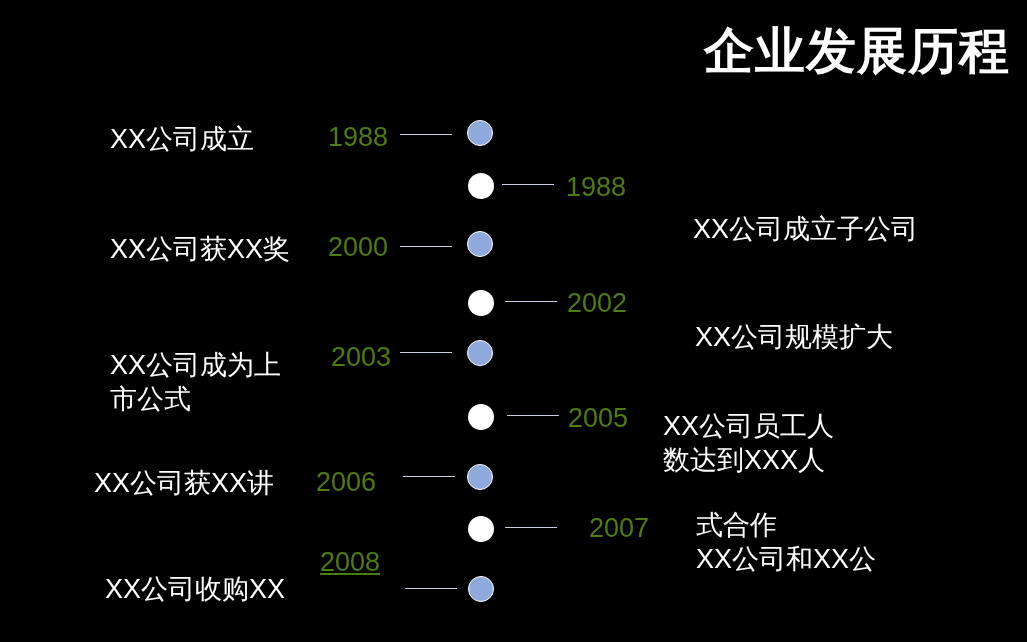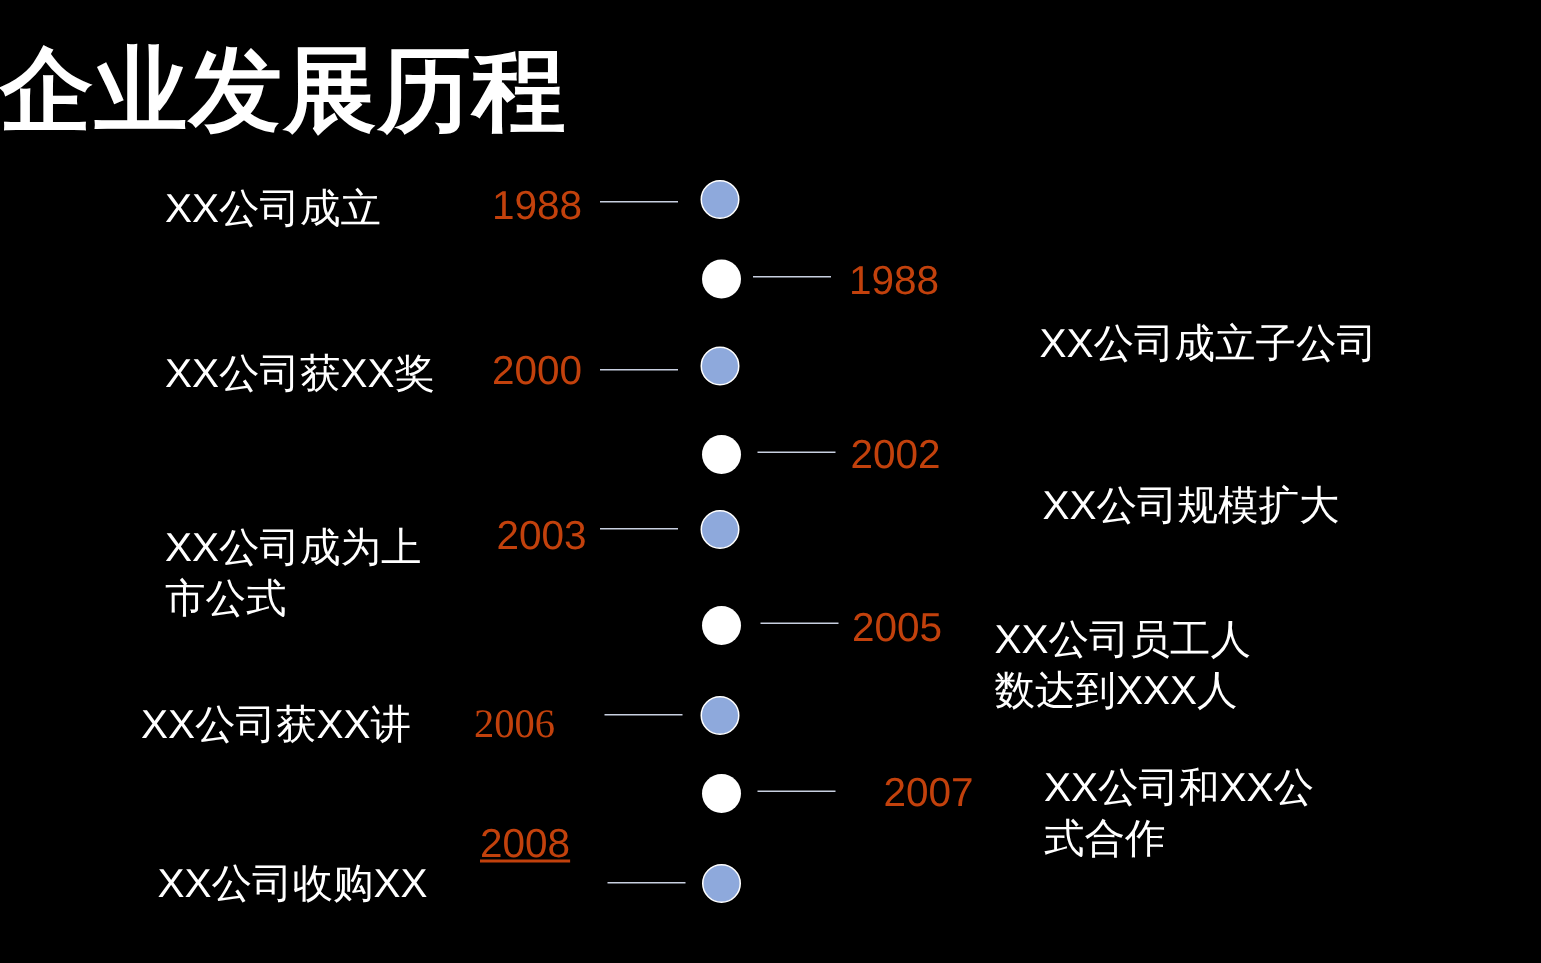--- a/index.html
+++ b/index.html
@@ -1,26 +1,26 @@
 <!DOCTYPE html>
 <html><head>
 <meta charset="utf-8">
 <style>
   html, body { margin: 0; padding: 0; }
   body {
     width: 1027px; height: 642px; background: #000000; position: relative; overflow: hidden;
     font-family: "Liberation Sans", "DejaVu Sans", sans-serif; color: #ffffff;
   }
   .title {
-    position: absolute; left: 0; top: 18px; width: 966px; text-align: left;
-    font-family: "DejaVu Serif", "Liberation Serif", serif; font-size: 62px; font-weight: bold;
-    letter-spacing: 1px; color: #ffffff;
+    position: absolute; left: 0; top: 18px; width: 966px; text-align: right;
+    font-family: "DejaVu Serif", "Liberation Serif", serif; font-size: 50px; font-weight: bold;
+    letter-spacing: 1px; color: #ffffff; padding-left: 44px;
   }
   .abs { position: absolute; white-space: nowrap; }
-  .year { font-size: 27px; color: #c2410c; }
+  .year { font-size: 27px; color: #4d7c0f; }
   .desc { font-size: 27px; line-height: 34px; color: #ffffff; }
   .dot { position: absolute; width: 26px; height: 26px; border-radius: 50%; }
   .dot.blue { background: #8ea9dc; border: 1px solid #ffffff; box-sizing: border-box; }
   .dot.white { background: #ffffff; }
   .line { position: absolute; height: 1px; background: #c8cfe0; }
 </style>
 </head>
 <body>
 
 <div class="title">企业发展历程</div>
@@ -44,21 +44,21 @@
     <div>XX公司成为上</div>
     <div>市公式</div>
   </div>
   <div class="abs year" style="left:331px; top:342px;">2003</div>
   <div class="line" style="left:400px; top:352px; width:52px;"></div>
   <div class="dot blue" style="left:467px; top:340px;"></div>
 </div>
 
 <div>
   <div class="abs desc" style="left:94px; top:466px;"><span>XX公司获XX讲</span></div>
-  <div class="abs year" style="left:316px; top:467px;font-family:Liberation Serif, serif;">2006</div>
+  <div class="abs year" style="left:316px; top:467px;">2006</div>
   <div class="line" style="left:403px; top:476px; width:52px;"></div>
   <div class="dot blue" style="left:467px; top:464px;"></div>
 </div>
 
 <div>
   <div class="abs desc" style="left:105px; top:572px;">
     <div>XX公司收购XX</div>
   </div>
   <div class="abs year" style="left:320px; top:547px;text-decoration:underline;">2008</div>
   <div class="line" style="left:405px; top:588px; width:52px;"></div>
@@ -87,16 +87,16 @@
     <div>XX公司员工人</div>
     <div>数达到XXX人</div>
   </div>
 </div>
 
 <div>
   <div class="dot white" style="left:468px; top:516px;"></div>
   <div class="line" style="left:505px; top:527px; width:52px;"></div>
   <div class="abs year" style="left:577px; top:513px;margin-left:12px;">2007</div>
   <div class="abs desc" style="left:696px; top:508px;">
+    <div>式合作</div>
     <div>XX公司和XX公</div>
-    <div>式合作</div>
   </div>
 </div>
 
 </body></html>

